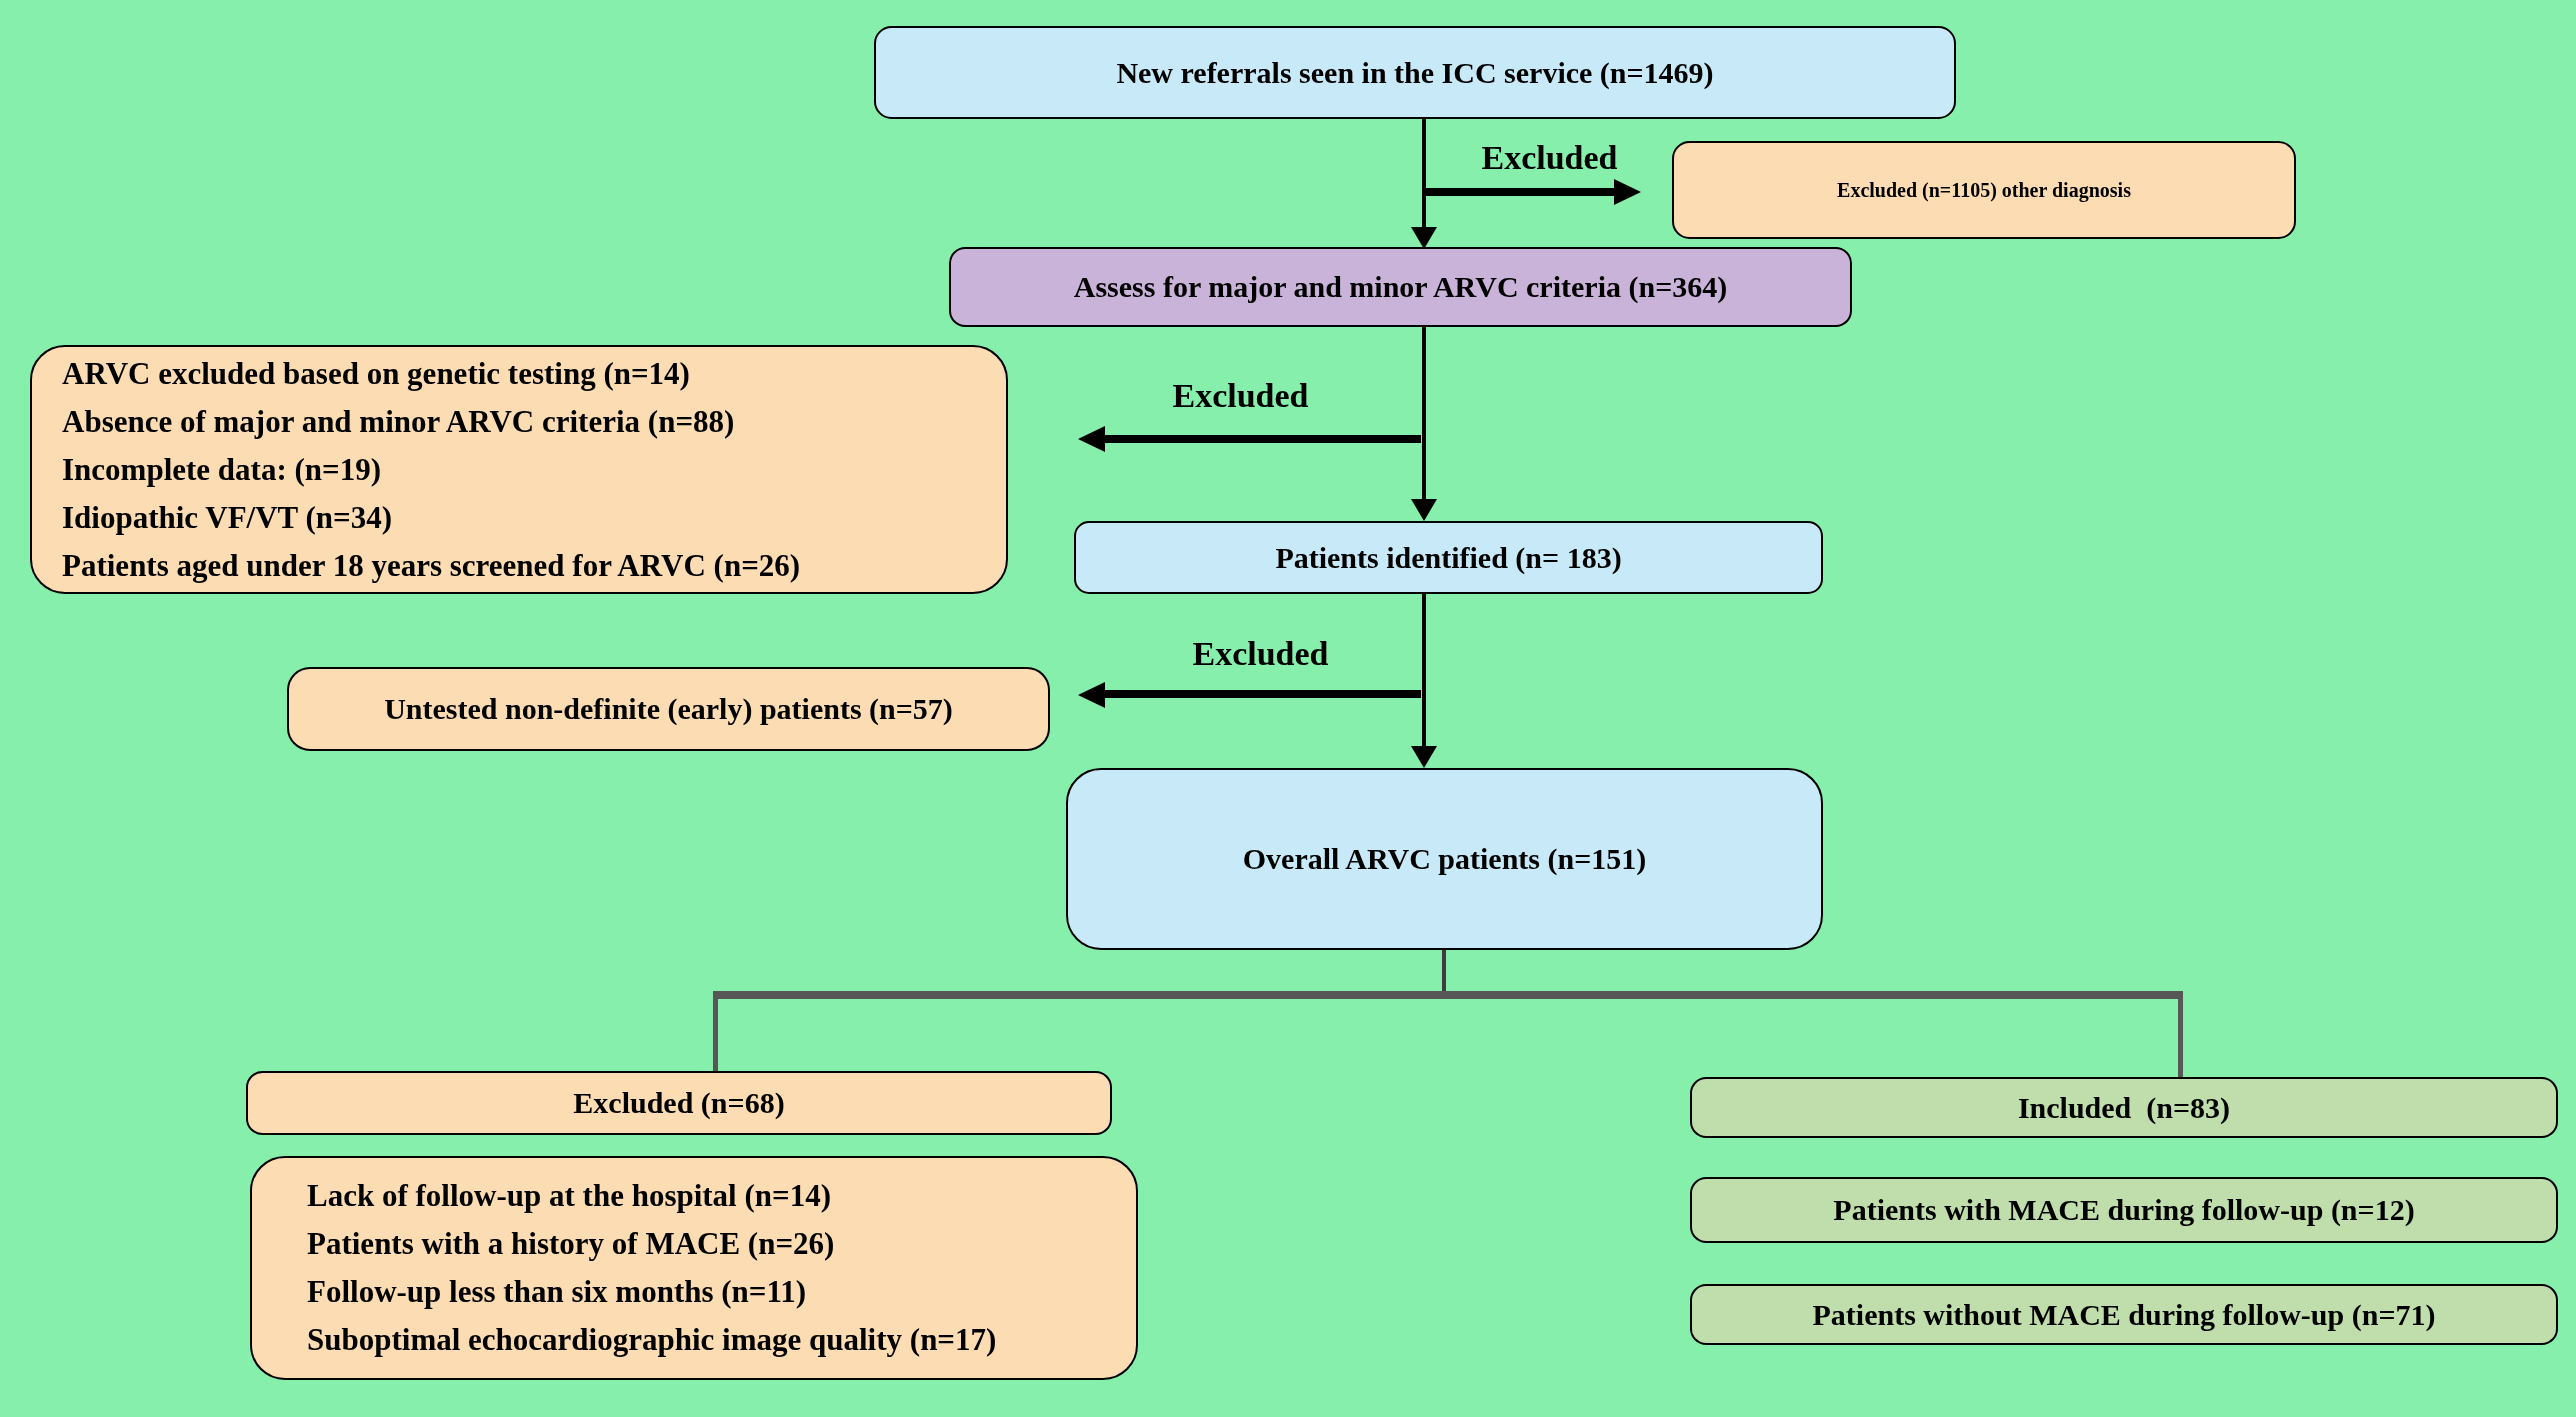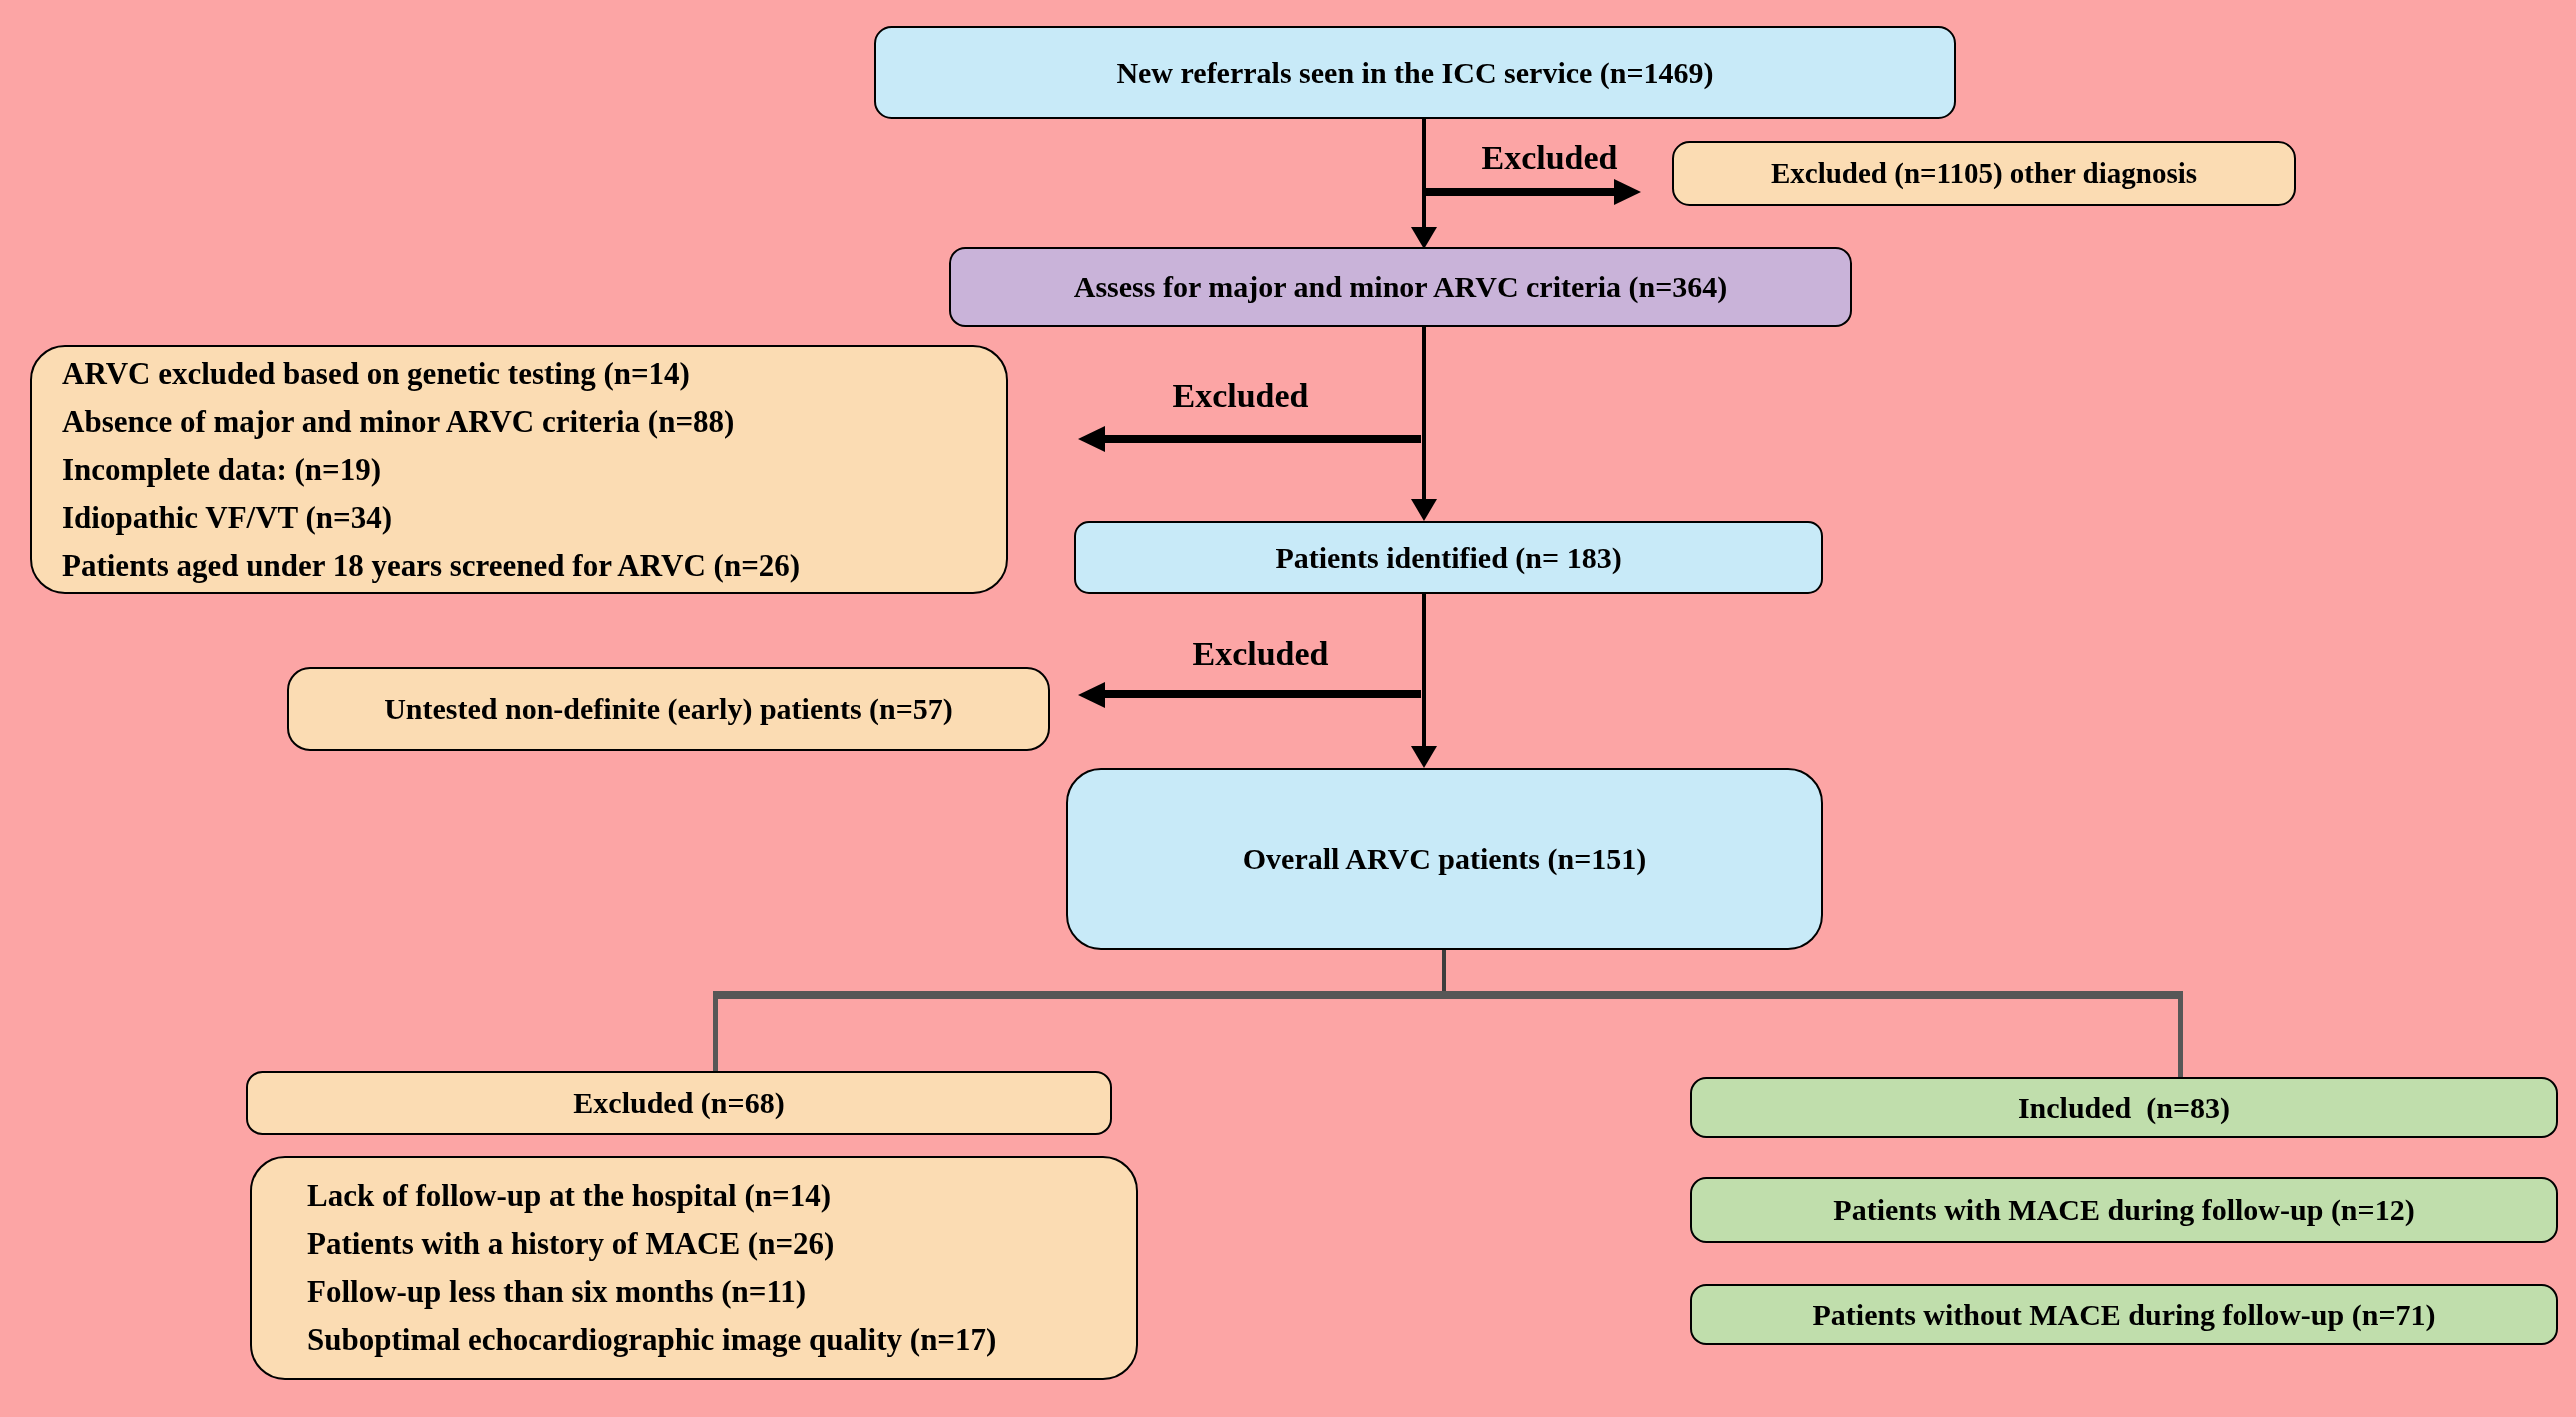--- a/index.html
+++ b/index.html
@@ -4,21 +4,21 @@
 <style>
   html, body {
     margin: 0;
     padding: 0;
     background: #ffffff;
   }
   #canvas {
     position: relative;
     width: 2576px;
     height: 1417px;
-    background: #fca5a5;
+    background: #86efac;
     overflow: hidden;
     font-family: "Liberation Serif", "DejaVu Serif", serif;
     color: #000000;
   }
 
   
   .box {
     position: absolute;
     box-sizing: border-box;
     border: 2.9px solid var(--border);
@@ -39,21 +39,21 @@
   .listbox {
     flex-direction: column;
     align-items: flex-start;
     text-align: left;
     font-size: 31px;
   }
   .listbox .line { line-height: 48px; white-space: pre-wrap; }
 
   
   #box-referrals   { left: 874px; top: 26px;   width: 1082px; height: 93px; border-radius: 17.5px; }
-  #box-excl-other  { left: 1672px; top: 141px;  width: 624px; height: 65px; border-radius: 17.5px; font-size: 29px; text-align: right; }
+  #box-excl-other  { left: 1672px; top: 141px;  width: 624px; height: 98px; border-radius: 17.5px; font-size: 20px; text-align: right; }
   #box-assess      { left: 949px; top: 247px;  width: 903px; height: 80px; border-radius: 16.3px; }
   #box-criteria    { left: 30px;   top: 345px;  width: 978px; height: 249px; border-radius: 35px; padding-left: 30px; padding-right: 11.7px; }
   #box-identified  { left: 1074px; top: 521px;  width: 749px; height: 73px; border-radius: 15px; }
   #box-untested    { left: 287px;  top: 667px; width: 763px; height: 84px; border-radius: 23px; }
   #box-overall     { left: 1066px; top: 768px; width: 757px; height: 182px; border-radius: 35px; }
   #box-excluded68  { left: 246px;  top: 1071px; width: 866px; height: 64px; border-radius: 16.3px; }
   #box-included83  { left: 1690px; top: 1077px; width: 868px; height: 61px; border-radius: 16.3px; }
   #box-followup    { left: 250px;  top: 1156px; width: 888px; height: 224px; border-radius: 35px; padding-left: 55px; padding-right: 5px; }
   #box-macewith    { left: 1690px; top: 1177px; width: 868px; height: 66px; border-radius: 16.3px; }
   #box-macewithout { left: 1690px; top: 1284px; width: 868px; height: 61px; border-radius: 16.3px; }

